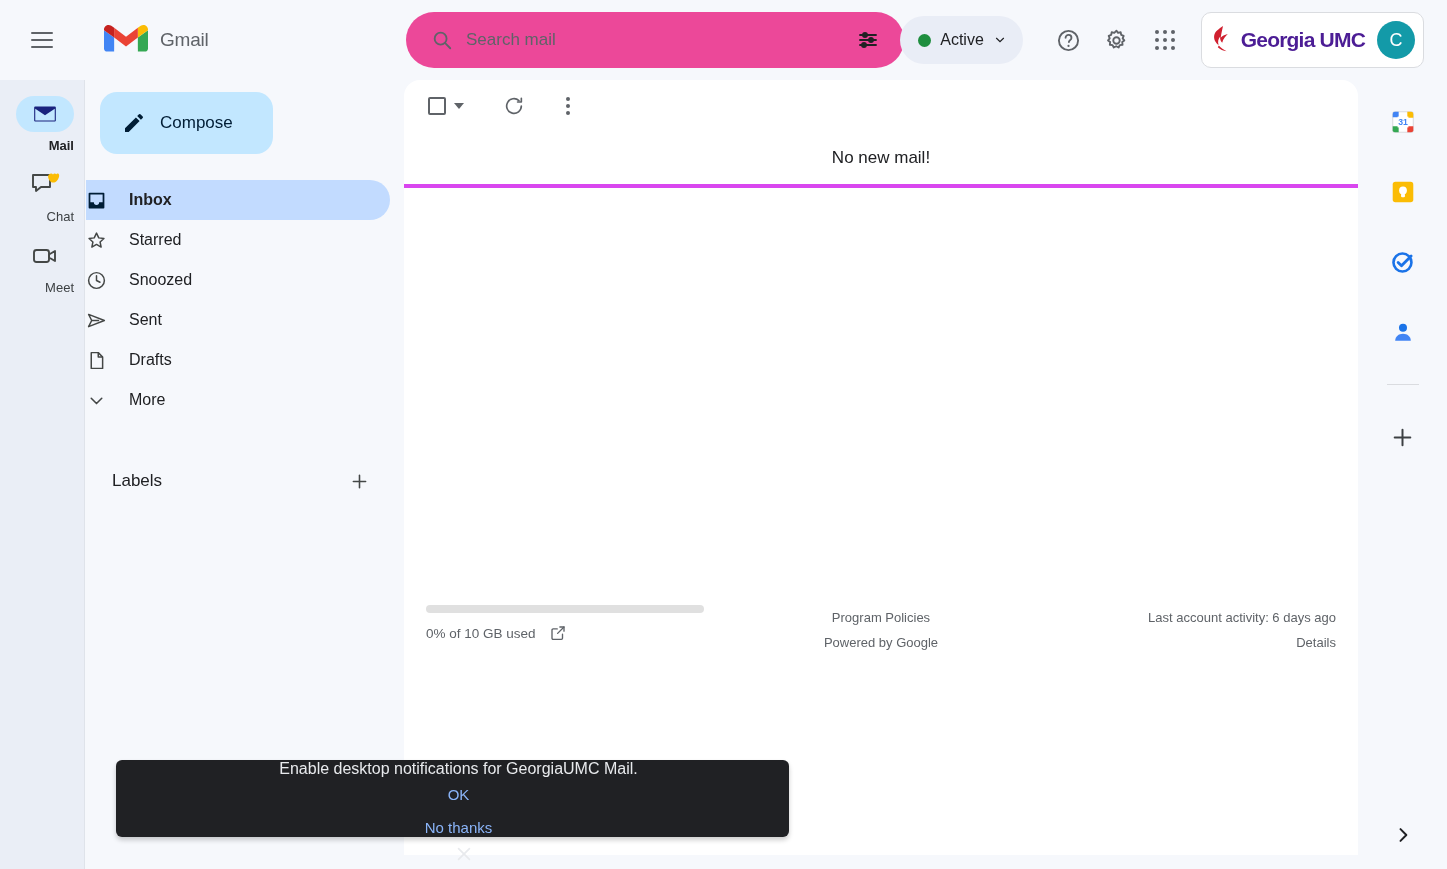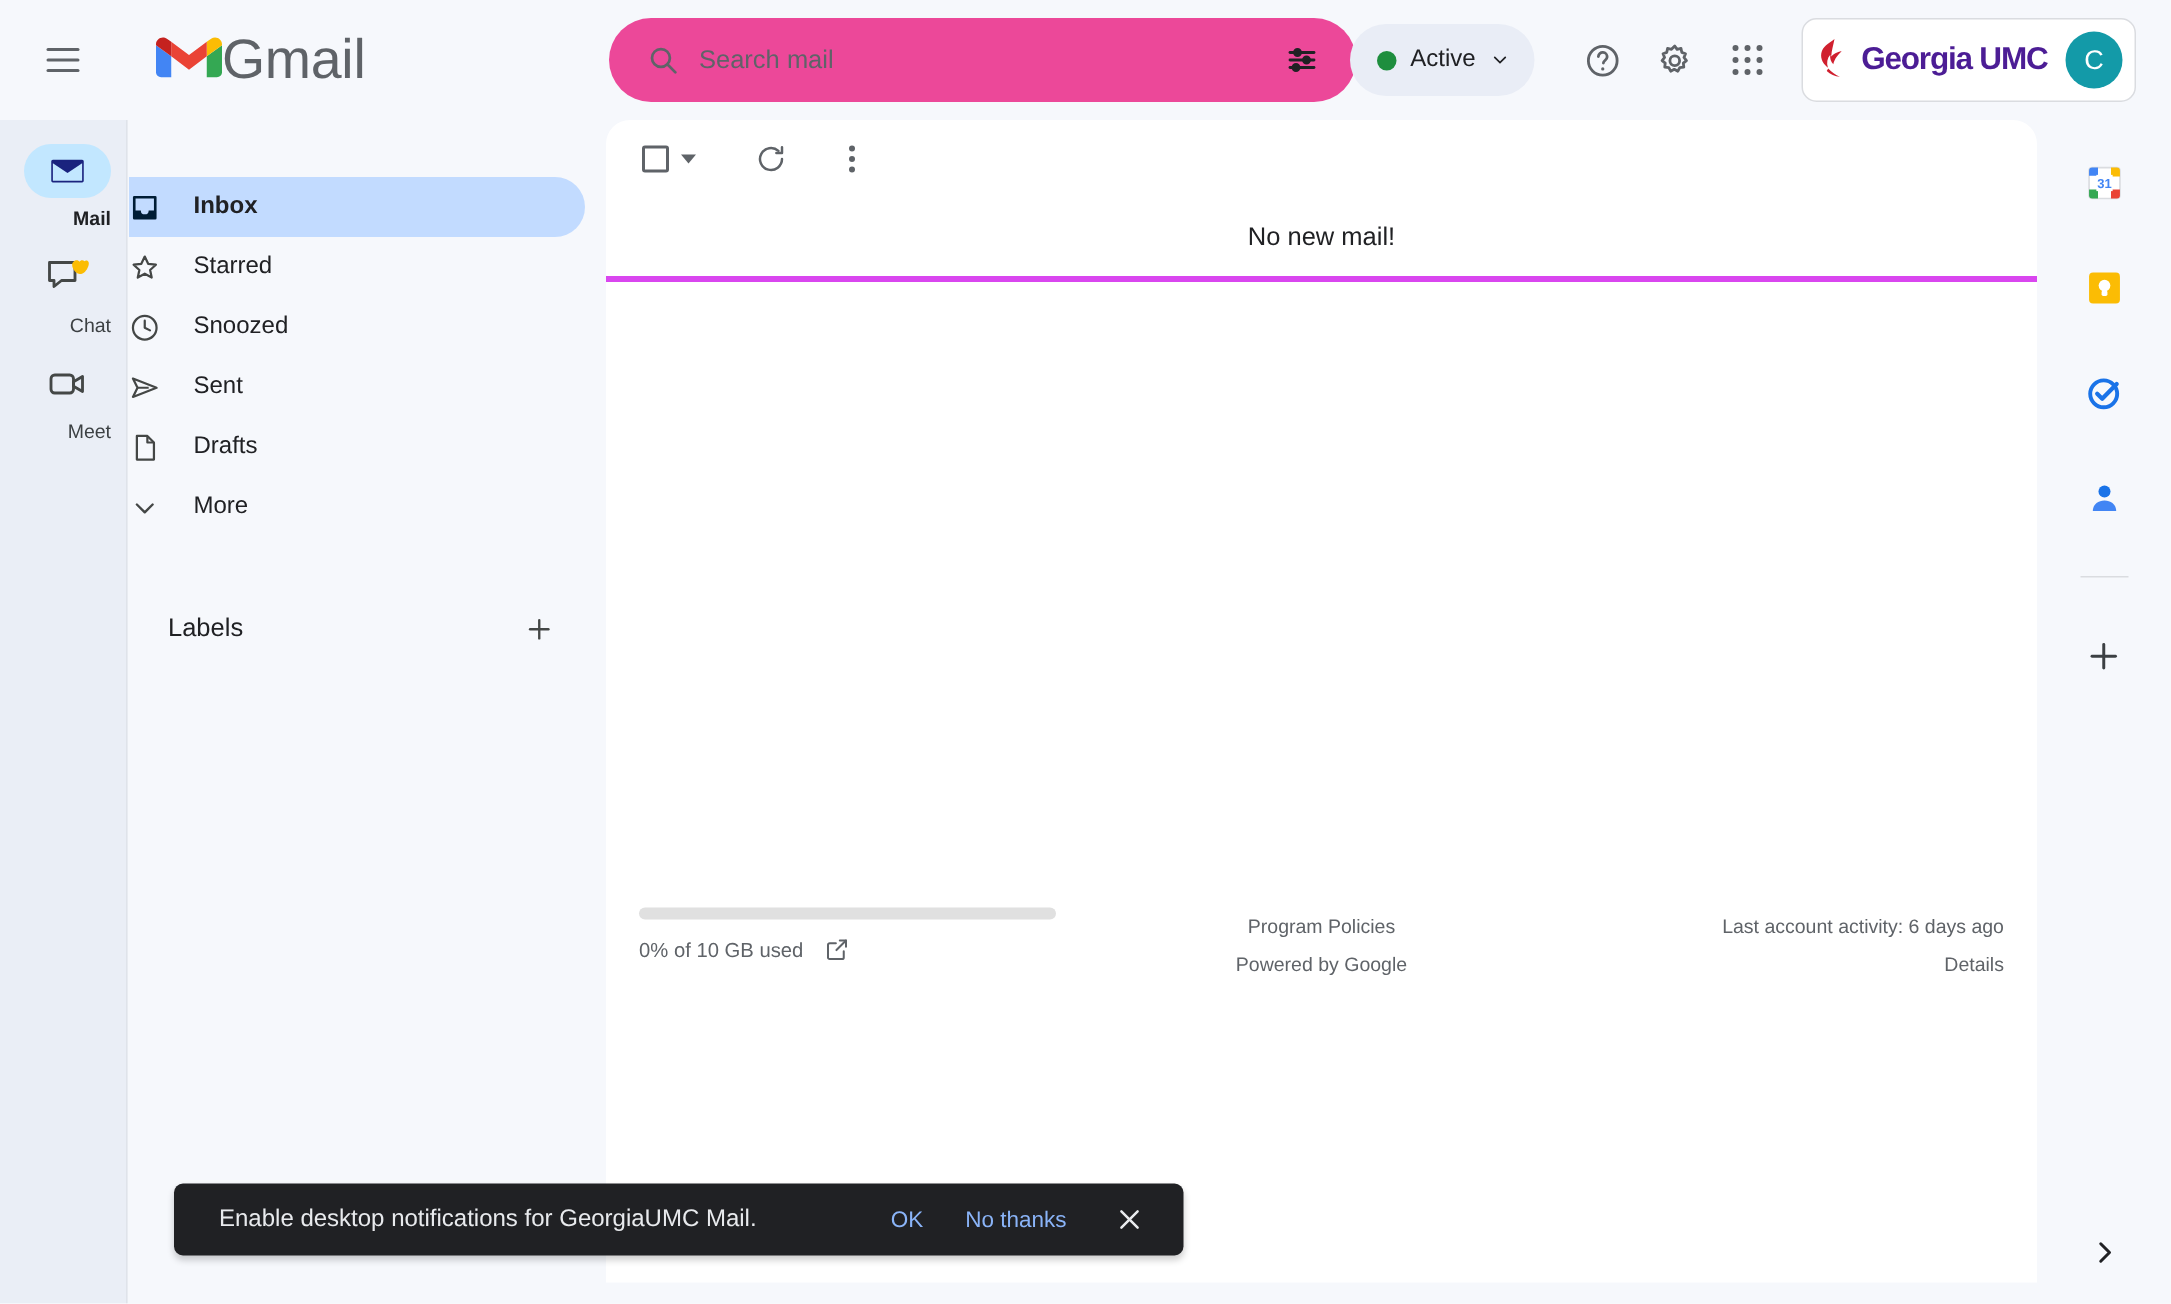--- a/index.html
+++ b/index.html
@@ -20,21 +20,21 @@
     width: 48px; height: 48px; margin-left: 18px;
     display: flex; align-items: center; justify-content: center;
     border-radius: 50%; cursor: pointer;
   }
   .hamburger-bar { width: 22px; height: 2px; background: #5f6368; border-radius: 2px; }
   .hamburger-inner { display: flex; flex-direction: column; gap: 5px; }
 
   .brand { display: flex; align-items: center; margin-left: 38px; }
   .gmail-logo { width: 44px; height: 34px; }
   .gmail-word {
-    font-size: 37px; color: #5f6368; 
+    font-size: 19px; color: #5f6368; margin-left: 12px;
     letter-spacing: -0.2px; font-weight: 400;
   }
 
   
   .search-wrap {
     position: absolute; left: 406px; top: 12px;
     width: 498px; height: 56px;
     background: #ec4899; border-radius: 28px;
     display: flex; align-items: center; padding: 0 16px;
   }
@@ -201,24 +201,25 @@
   .side-divider { width: 32px; height: 1px; background: #dadce0; margin: 2px 0 32px; }
   .side-expand {
     position: absolute; bottom: 14px; width: 40px; height: 40px;
     border-radius: 50%; cursor: pointer;
     display: flex; align-items: center; justify-content: center;
   }
 
   
   .toast {
     position: absolute; left: 116px; bottom: 32px;
-    width: 673px; height: 48px; background: #202124;
+    width: 673px; height: 77px; background: #202124;
     border-radius: 6px; display: flex; align-items: center;
     padding: 0 18px 0 30px; gap: 0;
     box-shadow: 0 3px 5px rgba(0,0,0,.2);
+    flex-direction: column;
   }
   .toast-text { font-size: 16px; color: #e8eaed; flex: 1; }
   .toast-action {
     font-size: 15px; color: #8ab4f8; cursor: pointer;
     padding: 8px 14px; font-weight: 500;
   }
   .toast-close {
     width: 36px; height: 36px; display: flex; align-items: center;
     justify-content: center; cursor: pointer; border-radius: 50%; margin-left: 10px;
   }
@@ -339,20 +340,26 @@
       <svg width="28" height="24" viewBox="0 0 28 24" fill="none" stroke="#444746" stroke-width="1.9" stroke-linejoin="round">
         <rect x="3" y="6" width="15" height="12" rx="2.5"></rect>
         <path d="M18 10.5l6-3.5v10l-6-3.5z"></path>
       </svg>
     </div>
     <span class="rail-label">Meet</span>
   </div>
 </div>
 
 <div class="sidebar">
+  <button class="compose-btn">
+    <svg width="24" height="24" viewBox="0 0 24 24" fill="#001d35">
+      <path d="M3 17.3V21h3.7L17.6 10.1l-3.7-3.7L3 17.3zM20.7 7a1 1 0 000-1.4l-2.3-2.3a1 1 0 00-1.4 0l-1.8 1.8 3.7 3.7L20.7 7z"></path>
+    </svg>
+    <span class="compose-label">Compose</span>
+  </button>
 
   <div class="nav-list">
     <div class="nav-item active">
       <span class="nav-icon">
         <svg width="21" height="21" viewBox="0 0 24 24" fill="#001d35">
           <path d="M4 3h16a1 1 0 011 1v16a1 1 0 01-1 1H4a1 1 0 01-1-1V4a1 1 0 011-1zm1 2v9h4a3 3 0 006 0h4V5H5z"></path>
         </svg>
       </span>
       <span class="nav-label">Inbox</span>
     </div>

